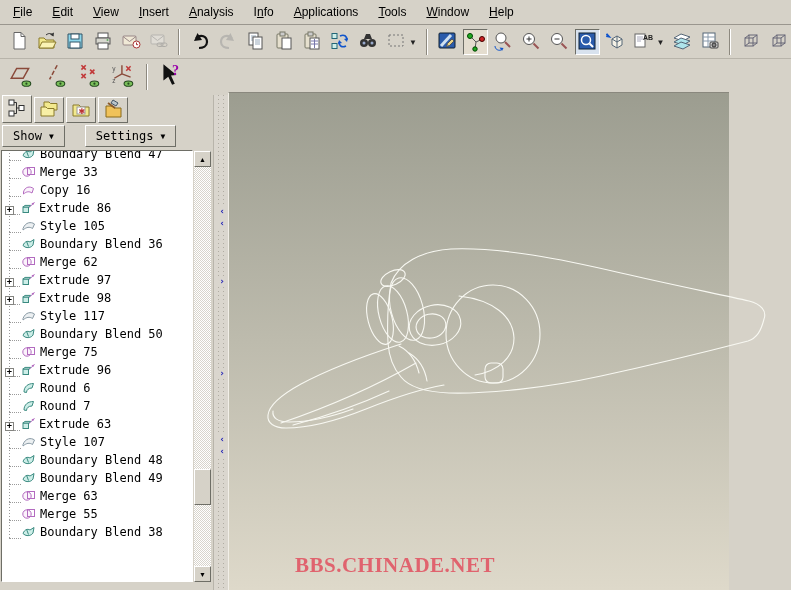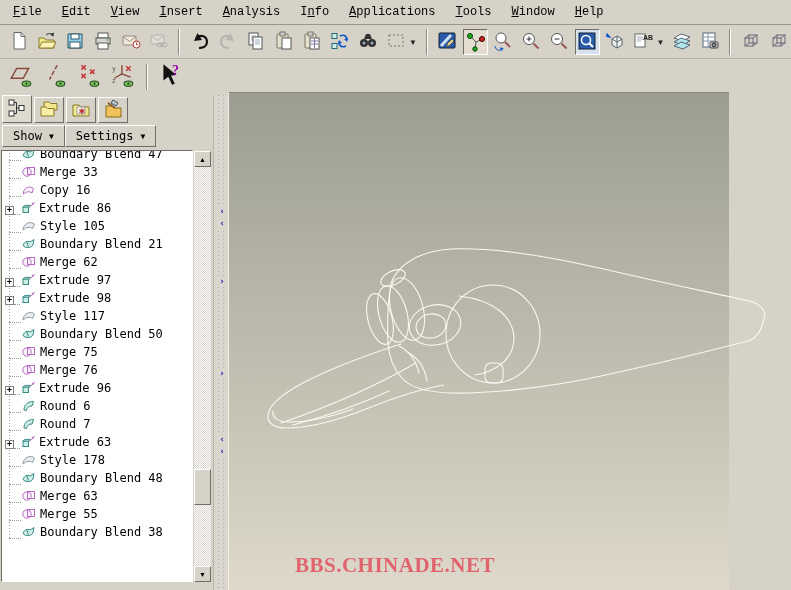--- a/index.html
+++ b/index.html
@@ -6,21 +6,21 @@
   html,body { width:791px; height:590px; overflow:hidden; }
   body { font-family:"Liberation Sans", sans-serif; background:#d6d2c8; position:relative; font-size:12px; color:#000; }
 
   
   .raised { border:1px solid; border-color:#ffffff #6e6e66 #6e6e66 #ffffff; }
 
   
   #menubar { position:absolute; left:0; top:0; width:791px; height:25px;
              display:flex; align-items:center; padding-left:4px; gap:2px;
              border-bottom:1px solid #9a968e; background:#d6d2c8; }
-  .menu-item { padding:3px 9px; cursor:default; white-space:nowrap;font-family:Liberation Mono, monospace; }
+  .menu-item { padding:3px 9px; cursor:default; white-space:nowrap; }
   .menu-item u { text-decoration:underline; }
 
   
   #toolbar-main { position:absolute; left:0; top:26px; width:791px; height:33px;
                   display:flex; align-items:center; padding-left:6px; gap:3px;
                   border-bottom:1px solid #b8b4aa; }
   #toolbar-datum { position:absolute; left:0; top:60px; width:791px; height:33px;
                    display:flex; align-items:center; padding-left:6px; gap:4px; }
   .tb-btn { width:26px; height:26px; display:flex; align-items:center; justify-content:center;
             background:transparent; border:1px solid transparent; }
@@ -31,21 +31,21 @@
   .tb-sep { width:2px; height:26px; margin:0 4px; border-left:1px solid #8d897f; border-right:1px solid #ffffff; }
   .tb-caret { font-size:8px; color:#222; margin-left:-2px; width:10px; }
   .big-btn { width:30px; height:30px; }
   .big-btn svg { width:26px; height:26px; }
 
   
   #nav-tabs { position:absolute; left:0; top:95px; width:213px; height:28px; display:flex; align-items:flex-end; gap:2px; padding-left:2px; }
   .nav-tab { width:30px; height:26px; display:flex; align-items:center; justify-content:center; background:#d6d2c8; }
   .nav-tab svg { width:22px; height:22px; }
   .nav-tab.active { height:28px; background:#dedad0; }
-  #nav-controls { position:absolute; left:0; top:123px; width:213px; height:27px; display:flex; gap:0; padding:2px 0 0 2px; }
+  #nav-controls { position:absolute; left:0; top:123px; width:213px; height:27px; display:flex; gap:20px; padding:2px 0 0 2px; }
   .nav-drop { height:22px; padding:0 10px; display:flex; align-items:center; gap:7px;
               font-family:"DejaVu Sans Mono", monospace; font-size:12px; background:#d6d2c8; }
   .nav-drop .arrow { font-size:8px; }
 
   
   #tree-panel { position:absolute; left:1px; top:150px; width:192px; height:432px;
                 background:#ffffff; border:1px solid; border-color:#6e6e66 #ffffff #ffffff #6e6e66;
                 overflow:hidden; }
   #tree-list { margin-top:-10px; padding-top:2px;
                background-image:repeating-linear-gradient(180deg,#9a9a9a 0 1px,transparent 1px 3px);
@@ -438,21 +438,21 @@
             <path d="M2 10.5C4.5 4 10 3.5 13.5 6l-2 4.5C8.5 8.5 5.5 9 2 12z" fill="#ecf0f2" stroke="#8899a4"></path>
           </svg></span>
         <span>Style 105</span>
       </div>
       <div class="tree-row">
         <span class="conn" style="width: 12px; margin-left: 7px;"></span>
         <span class="f-icon"><svg viewBox="0 0 16 15">
             <path d="M2 9.5C3.5 5.5 6.5 4.5 9 6l4-2.5-1 5.5c-2 3-5.5 3-8 2z" fill="#cdeee8" stroke="#3a8a80"></path>
             <path d="M5.5 5.2l2 5.3" stroke="#3a8a80"></path>
           </svg></span>
-        <span>Boundary Blend 21</span>
+        <span>Boundary Blend 36</span>
       </div>
       <div class="tree-row">
         <span class="conn" style="width: 12px; margin-left: 7px;"></span>
         <span class="f-icon"><svg viewBox="0 0 16 15">
             <circle cx="6" cy="8" r="4.2" fill="#fbf3fb" stroke="#b36bc0"></circle>
             <rect x="6.5" y="3.5" width="7" height="7" fill="none" stroke="#b36bc0"></rect>
           </svg></span>
         <span>Merge 62</span>
       </div>
       <div class="tree-row">
@@ -494,28 +494,20 @@
       </div>
       <div class="tree-row">
         <span class="conn" style="width: 12px; margin-left: 7px;"></span>
         <span class="f-icon"><svg viewBox="0 0 16 15">
             <circle cx="6" cy="8" r="4.2" fill="#fbf3fb" stroke="#b36bc0"></circle>
             <rect x="6.5" y="3.5" width="7" height="7" fill="none" stroke="#b36bc0"></rect>
           </svg></span>
         <span>Merge 75</span>
       </div>
       <div class="tree-row">
-        <span class="conn" style="width: 12px; margin-left: 7px;"></span>
-        <span class="f-icon"><svg viewBox="0 0 16 15">
-            <circle cx="6" cy="8" r="4.2" fill="#fbf3fb" stroke="#b36bc0"></circle>
-            <rect x="6.5" y="3.5" width="7" height="7" fill="none" stroke="#b36bc0"></rect>
-          </svg></span>
-        <span>Merge 76</span>
-      </div>
-      <div class="tree-row">
         <span class="plusbox">+</span>
         <span class="conn" style="width: 6px;"></span>
         <span class="f-icon"><svg viewBox="0 0 16 15">
             <path d="M9 7.5l5.5-5" stroke="#b36bc0"></path>
             <path d="M14.5 2.5l-3 .8 1.8 1.8z" fill="#b36bc0"></path>
             <rect x="3" y="7" width="5.5" height="5.5" fill="#cdeee8" stroke="#3a8a80"></rect>
             <path d="M3 7l2-1.6 5.5 0L8.5 7z" fill="#e2f5f1" stroke="#3a8a80"></path>
           </svg></span>
         <span>Extrude 96</span>
       </div>
@@ -542,29 +534,37 @@
             <rect x="3" y="7" width="5.5" height="5.5" fill="#cdeee8" stroke="#3a8a80"></rect>
             <path d="M3 7l2-1.6 5.5 0L8.5 7z" fill="#e2f5f1" stroke="#3a8a80"></path>
           </svg></span>
         <span>Extrude 63</span>
       </div>
       <div class="tree-row">
         <span class="conn" style="width: 12px; margin-left: 7px;"></span>
         <span class="f-icon"><svg viewBox="0 0 16 15">
             <path d="M2 10.5C4.5 4 10 3.5 13.5 6l-2 4.5C8.5 8.5 5.5 9 2 12z" fill="#ecf0f2" stroke="#8899a4"></path>
           </svg></span>
-        <span>Style 178</span>
+        <span>Style 107</span>
       </div>
       <div class="tree-row">
         <span class="conn" style="width: 12px; margin-left: 7px;"></span>
         <span class="f-icon"><svg viewBox="0 0 16 15">
             <path d="M2 9.5C3.5 5.5 6.5 4.5 9 6l4-2.5-1 5.5c-2 3-5.5 3-8 2z" fill="#cdeee8" stroke="#3a8a80"></path>
             <path d="M5.5 5.2l2 5.3" stroke="#3a8a80"></path>
           </svg></span>
         <span>Boundary Blend 48</span>
+      </div>
+      <div class="tree-row">
+        <span class="conn" style="width: 12px; margin-left: 7px;"></span>
+        <span class="f-icon"><svg viewBox="0 0 16 15">
+            <path d="M2 9.5C3.5 5.5 6.5 4.5 9 6l4-2.5-1 5.5c-2 3-5.5 3-8 2z" fill="#cdeee8" stroke="#3a8a80"></path>
+            <path d="M5.5 5.2l2 5.3" stroke="#3a8a80"></path>
+          </svg></span>
+        <span>Boundary Blend 49</span>
       </div>
       <div class="tree-row">
         <span class="conn" style="width: 12px; margin-left: 7px;"></span>
         <span class="f-icon"><svg viewBox="0 0 16 15">
             <circle cx="6" cy="8" r="4.2" fill="#fbf3fb" stroke="#b36bc0"></circle>
             <rect x="6.5" y="3.5" width="7" height="7" fill="none" stroke="#b36bc0"></rect>
           </svg></span>
         <span>Merge 63</span>
       </div>
       <div class="tree-row">

